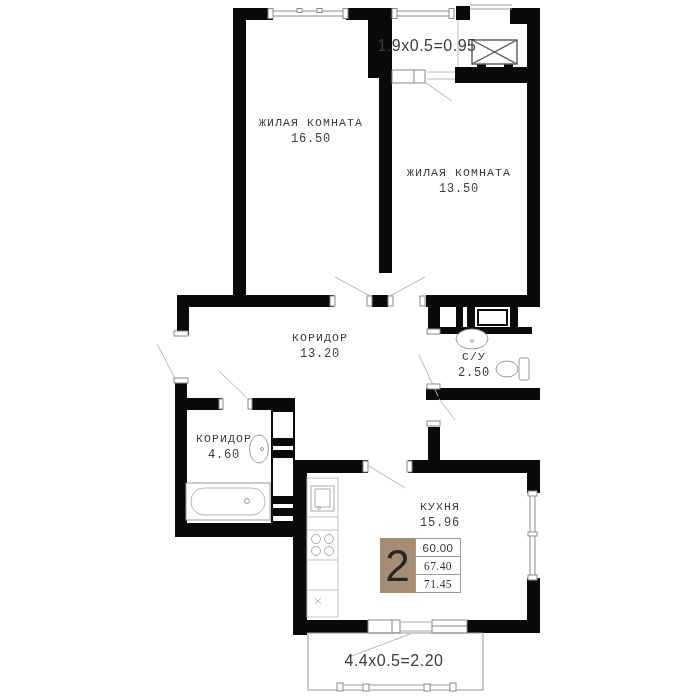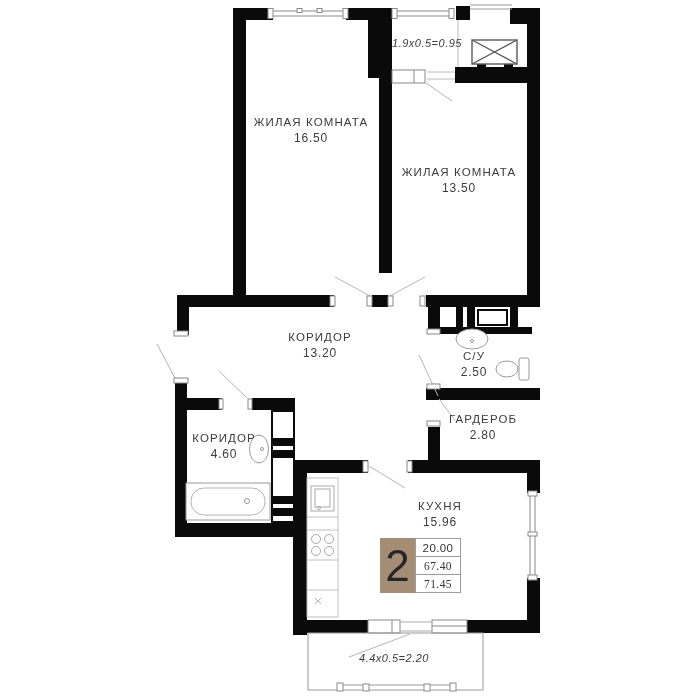--- a/index.html
+++ b/index.html
@@ -3,25 +3,25 @@
 <meta charset="utf-8">
 <style>
   html,body{margin:0;padding:0;}
   body{width:700px;height:700px;background:#ffffff;position:relative;overflow:hidden;
        font-family:"Liberation Sans",sans-serif;}
   .plan{position:absolute;left:0;top:0;width:700px;height:700px;}
   .wall{position:absolute;background:var(--wall,#0a0a0a);}
   .box-outline{position:absolute;background:#fff;border:2px solid var(--wall,#0a0a0a);box-sizing:border-box;}
   .overlay{position:absolute;left:0;top:0;pointer-events:none;}
   .room-label{position:absolute;transform:translateX(-50%);text-align:center;
-              color:var(--text,#3c3c3c);z-index:5;}
+              color:var(--text,#3c3c3c);z-index:5;font-family:Liberation Mono, monospace;}
   .room-label .nm{font-size:11.5px;letter-spacing:1.1px;white-space:nowrap;}
   .room-label .ar{font-size:12px;letter-spacing:.8px;margin-top:3px;}
-  .dim-label{position:absolute;transform:translateX(-50%);font-size:11px;letter-spacing:.5px;
-             color:var(--text,#3c3c3c);white-space:nowrap;z-index:5;font-style:italic;}
+  .dim-label{position:absolute;transform:translateX(-50%);font-size:16px;letter-spacing:.5px;
+             color:var(--text,#3c3c3c);white-space:nowrap;z-index:5;}
   .stat-badge{position:absolute;left:380px;top:538px;width:35px;height:55px;
               background:var(--badge,#a58c74);display:flex;align-items:center;justify-content:center;
               font-size:44px;color:#262626;z-index:6;}
   .stat-table{position:absolute;left:415px;top:538px;width:46px;z-index:6;}
   .stat-row{height:19px;border:1px solid #9c9c9c;background:#fff;box-sizing:border-box;
             display:flex;align-items:center;justify-content:center;font-size:11.5px;
             letter-spacing:.4px;color:#333;}
   .stat-row + .stat-row{margin-top:-1px;font-family:Liberation Serif, serif;}
 </style>
 </head>
@@ -223,36 +223,32 @@
     <div class="ar">13.50</div>
   </div>
   <div class="room-label" style="left:320px;top:331px">
     <div class="nm">КОРИДОР</div>
     <div class="ar">13.20</div>
   </div>
   <div class="room-label" style="left:474px;top:350px">
     <div class="nm">С/У</div>
     <div class="ar">2.50</div>
   </div>
-  <div class="room-label" style="left:483px;top:413px">
-    <div class="nm">ГАРДЕРОБ</div>
-    <div class="ar">2.80</div>
-  </div>
   <div class="room-label" style="left:224px;top:432px">
     <div class="nm">КОРИДОР</div>
     <div class="ar">4.60</div>
   </div>
   <div class="room-label" style="left:440px;top:500px">
     <div class="nm">КУХНЯ</div>
     <div class="ar">15.96</div>
   </div>
 
   <div class="dim-label" style="left:427px;top:37px">1.9x0.5=0.95</div>
   <div class="dim-label" style="left:394px;top:652px">4.4x0.5=2.20</div>
 
   <div class="stat-badge">2</div>
   <div class="stat-table">
-    <div class="stat-row">20.00</div>
+    <div class="stat-row">60.00</div>
     <div class="stat-row">67.40</div>
     <div class="stat-row">71.45</div>
   </div>
 
 </div>
 
 </body></html>

